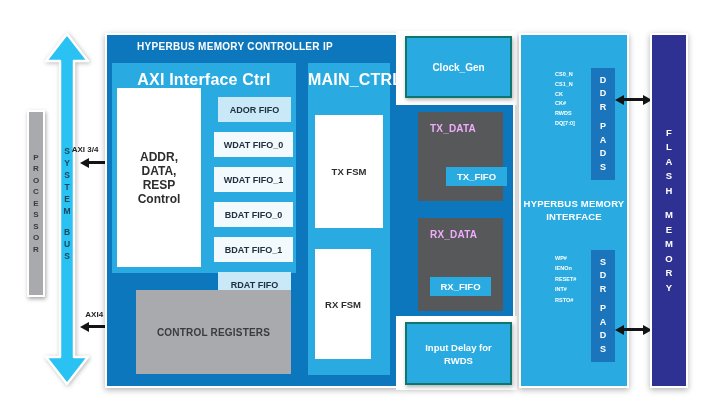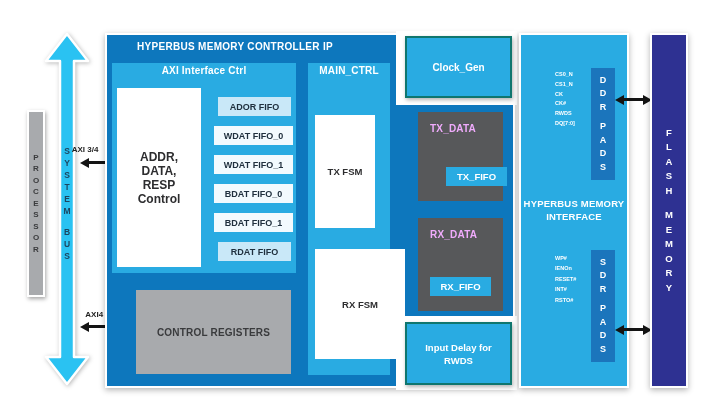--- a/index.html
+++ b/index.html
@@ -46,36 +46,36 @@
   .h-arrow::after{content:"";position:absolute;right:-8px;top:50%;transform:translateY(-50%);
     border-top:5.5px solid transparent;border-bottom:5.5px solid transparent;
     border-left:9px solid var(--arrow-black);}
   .arrow-axi34{left:88px;top:161px;width:33px;}
   .arrow-axi4lite{left:88px;top:325px;width:33px;}
   .arrow-ddr-flash{left:623px;top:98px;width:21px;}
   .arrow-sdr-flash{left:623px;top:328px;width:21px;}
 
   
   .axi-box{left:112px;top:63px;width:184px;height:210px;background:var(--cyan-box);}
-  .blk-hdr{text-align:center;padding-top:2px;color:#fff;font-size:10px;font-weight:bold;letter-spacing:.2px;}
+  .blk-hdr{text-align:center;padding-top:8px;color:#fff;font-size:16px;font-weight:bold;letter-spacing:.2px;}
   .addr-box{left:117px;top:88px;width:84px;height:179px;background:#fff;
     display:flex;align-items:center;justify-content:center;}
   .addr-box div{font-size:12px;font-weight:bold;color:#2d2d2f;line-height:14px;text-align:center;white-space:pre-line;}
   .fifo-list{left:214px;top:97px;width:79px;}
-  .fifo{height:19px;margin-bottom:10px;display:flex;align-items:center;justify-content:center;
+  .fifo{height:25px;margin-bottom:10px;display:flex;align-items:center;justify-content:center;
     font-size:9px;font-weight:bold;color:#20303e;}
   .fifo.pale{background:var(--fifo-pale);width:73px;margin-left:4px;}
   .fifo.white{background:var(--fifo-white);width:79px;}
 
   
   .mainctrl-box{left:308px;top:63px;width:82px;height:312px;background:var(--cyan-box);}
   .fsm{background:#fff;display:flex;align-items:center;justify-content:center;
     font-size:9.5px;font-weight:bold;color:#2d2d2f;}
-  .tx-fsm{left:315px;top:115px;width:60px;height:113px;}
-  .rx-fsm{left:315px;top:249px;width:90px;height:110px;}
+  .tx-fsm{left:315px;top:115px;width:68px;height:113px;}
+  .rx-fsm{left:315px;top:249px;width:56px;height:110px;}
 
   .ctrlreg{left:136px;top:290px;width:155px;height:84px;background:var(--register-gray);
     display:flex;align-items:center;justify-content:center;
     font-size:10px;font-weight:bold;color:#3a3b3d;letter-spacing:.2px;}
 
   
   .data-blk{width:85px;background:var(--data-gray);color:#f0abfc;}
   .tx-data{left:418px;top:112px;height:89px;}
   .rx-data{left:418px;top:218px;height:93px;}
   .data-blk .ttl{display:block;padding:11px 0 0 12px;font-size:10px;font-weight:bold;letter-spacing:.2px;}

